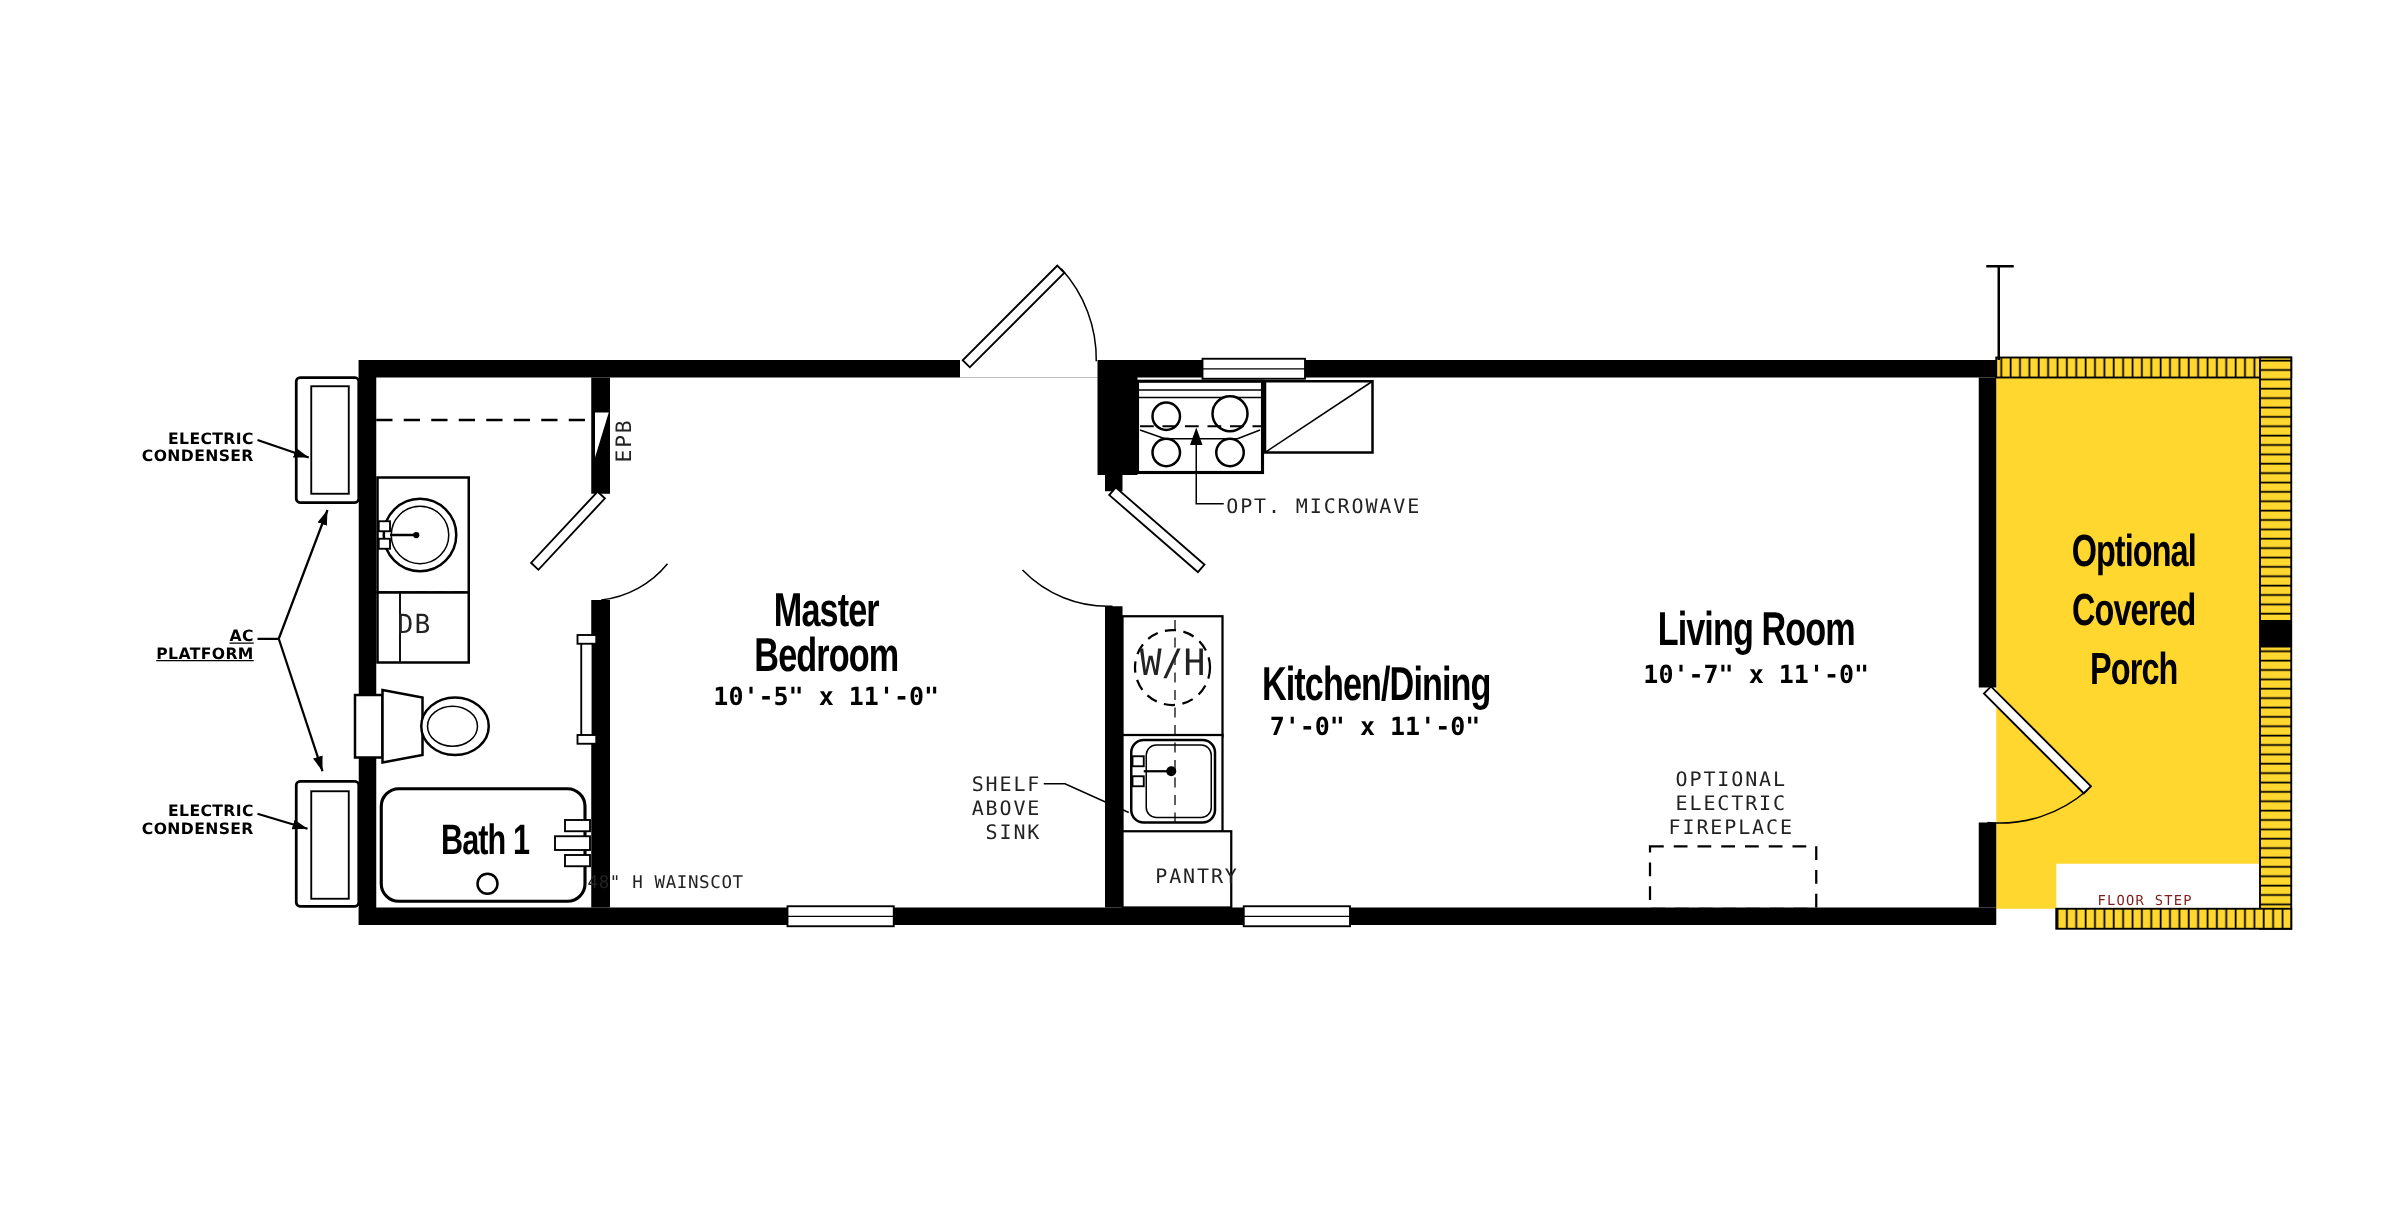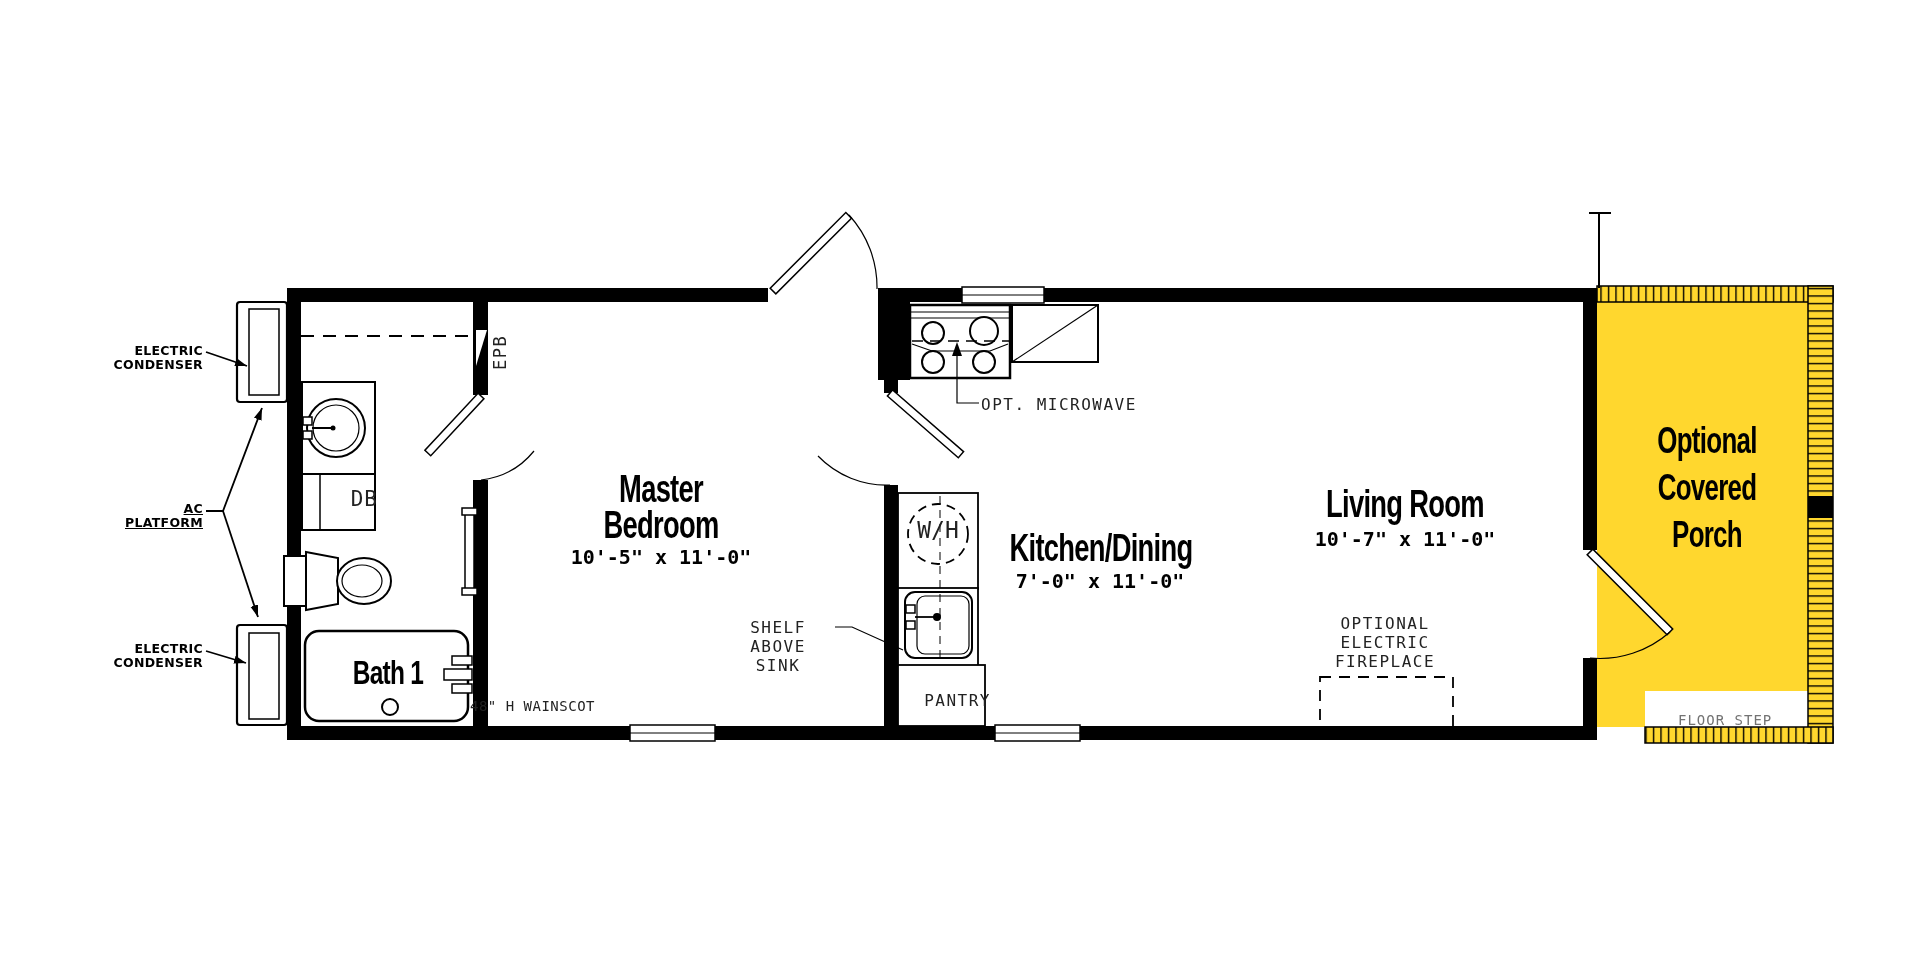--- a/index.html
+++ b/index.html
@@ -192,44 +192,44 @@
 </svg>
 
 <div class="t cadb" style="left:93px;top:344px;width:110px;">ELECTRIC
 CONDENSER</div>
 <div class="t cadb" style="left:93px;top:502px;width:110px;text-decoration:underline;">AC
 PLATFORM</div>
 <div class="t cadb" style="left:93px;top:642px;width:110px;">ELECTRIC
 CONDENSER</div>
 
 <div class="t cad" style="left:491px;top:370px;font-size:17px;transform:rotate(-90deg);transform-origin:0 0;">EPB</div>
-<div class="t cad" style="left:318px;top:490px;width:60px;font-size:21px;text-align:right;letter-spacing:1px;">DB</div>
+<div class="t cad" style="left:318px;top:490px;width:60px;font-size:21px;text-align:left;letter-spacing:1px;">DB</div>
 
 <div class="t title" style="left:288px;top:653px;width:200px;font-size:34px;">Bath 1</div>
 <div class="t cad" style="left:470px;top:697px;font-size:14px;letter-spacing:0.5px;white-space:nowrap;">48" H WAINSCOT</div>
 
 <div class="t title" style="left:511px;top:471px;width:300px;font-size:38px;line-height:36px;">Master
 Bedroom</div>
 <div class="t dims" style="left:511px;top:545px;width:300px;">10'-5" x 11'-0"</div>
 
-<div class="t cad" style="left:723px;top:618px;width:110px;text-align:center;">SHELF
+<div class="t cad" style="left:723px;top:618px;width:110px;text-align:right;">SHELF
 ABOVE
 SINK</div>
 <div class="t cad" style="left:981px;top:395px;white-space:nowrap;">OPT. MICROWAVE</div>
-<div class="t cad" style="left:908px;top:521px;width:60px;font-size:23px;text-align:center;letter-spacing:0;">W/H</div>
+<div class="t cad" style="left:908px;top:521px;width:60px;font-size:29px;text-align:center;letter-spacing:0;">W/H</div>
 <div class="t cad" style="left:891px;top:691px;width:100px;text-align:right;">PANTRY</div>
 
 <div class="t title" style="left:901px;top:527px;width:400px;font-size:38px;">Kitchen/Dining</div>
 <div class="t dims" style="left:950px;top:569px;width:300px;">7'-0" x 11'-0"</div>
 
 <div class="t title" style="left:1205px;top:483px;width:400px;font-size:38px;">Living Room</div>
 <div class="t dims" style="left:1255px;top:527px;width:300px;">10'-7" x 11'-0"</div>
 
 <div class="t cad" style="left:1305px;top:614px;width:160px;text-align:center;">OPTIONAL
 ELECTRIC
 FIREPLACE</div>
 
 <div class="t title" style="left:1577px;top:417px;width:260px;font-size:36px;line-height:47px;">Optional
 Covered
 Porch</div>
-<div class="t cad" style="left:1678px;top:711px;font-size:14px;letter-spacing:1px;white-space:nowrap;color:#737373;">FLOOR STEP</div>
+<div class="t cad" style="left:1678px;top:711px;font-size:11px;letter-spacing:1px;white-space:nowrap;color:#7f1d1d;">FLOOR STEP</div>
 
 </div>
 
 </body></html>

